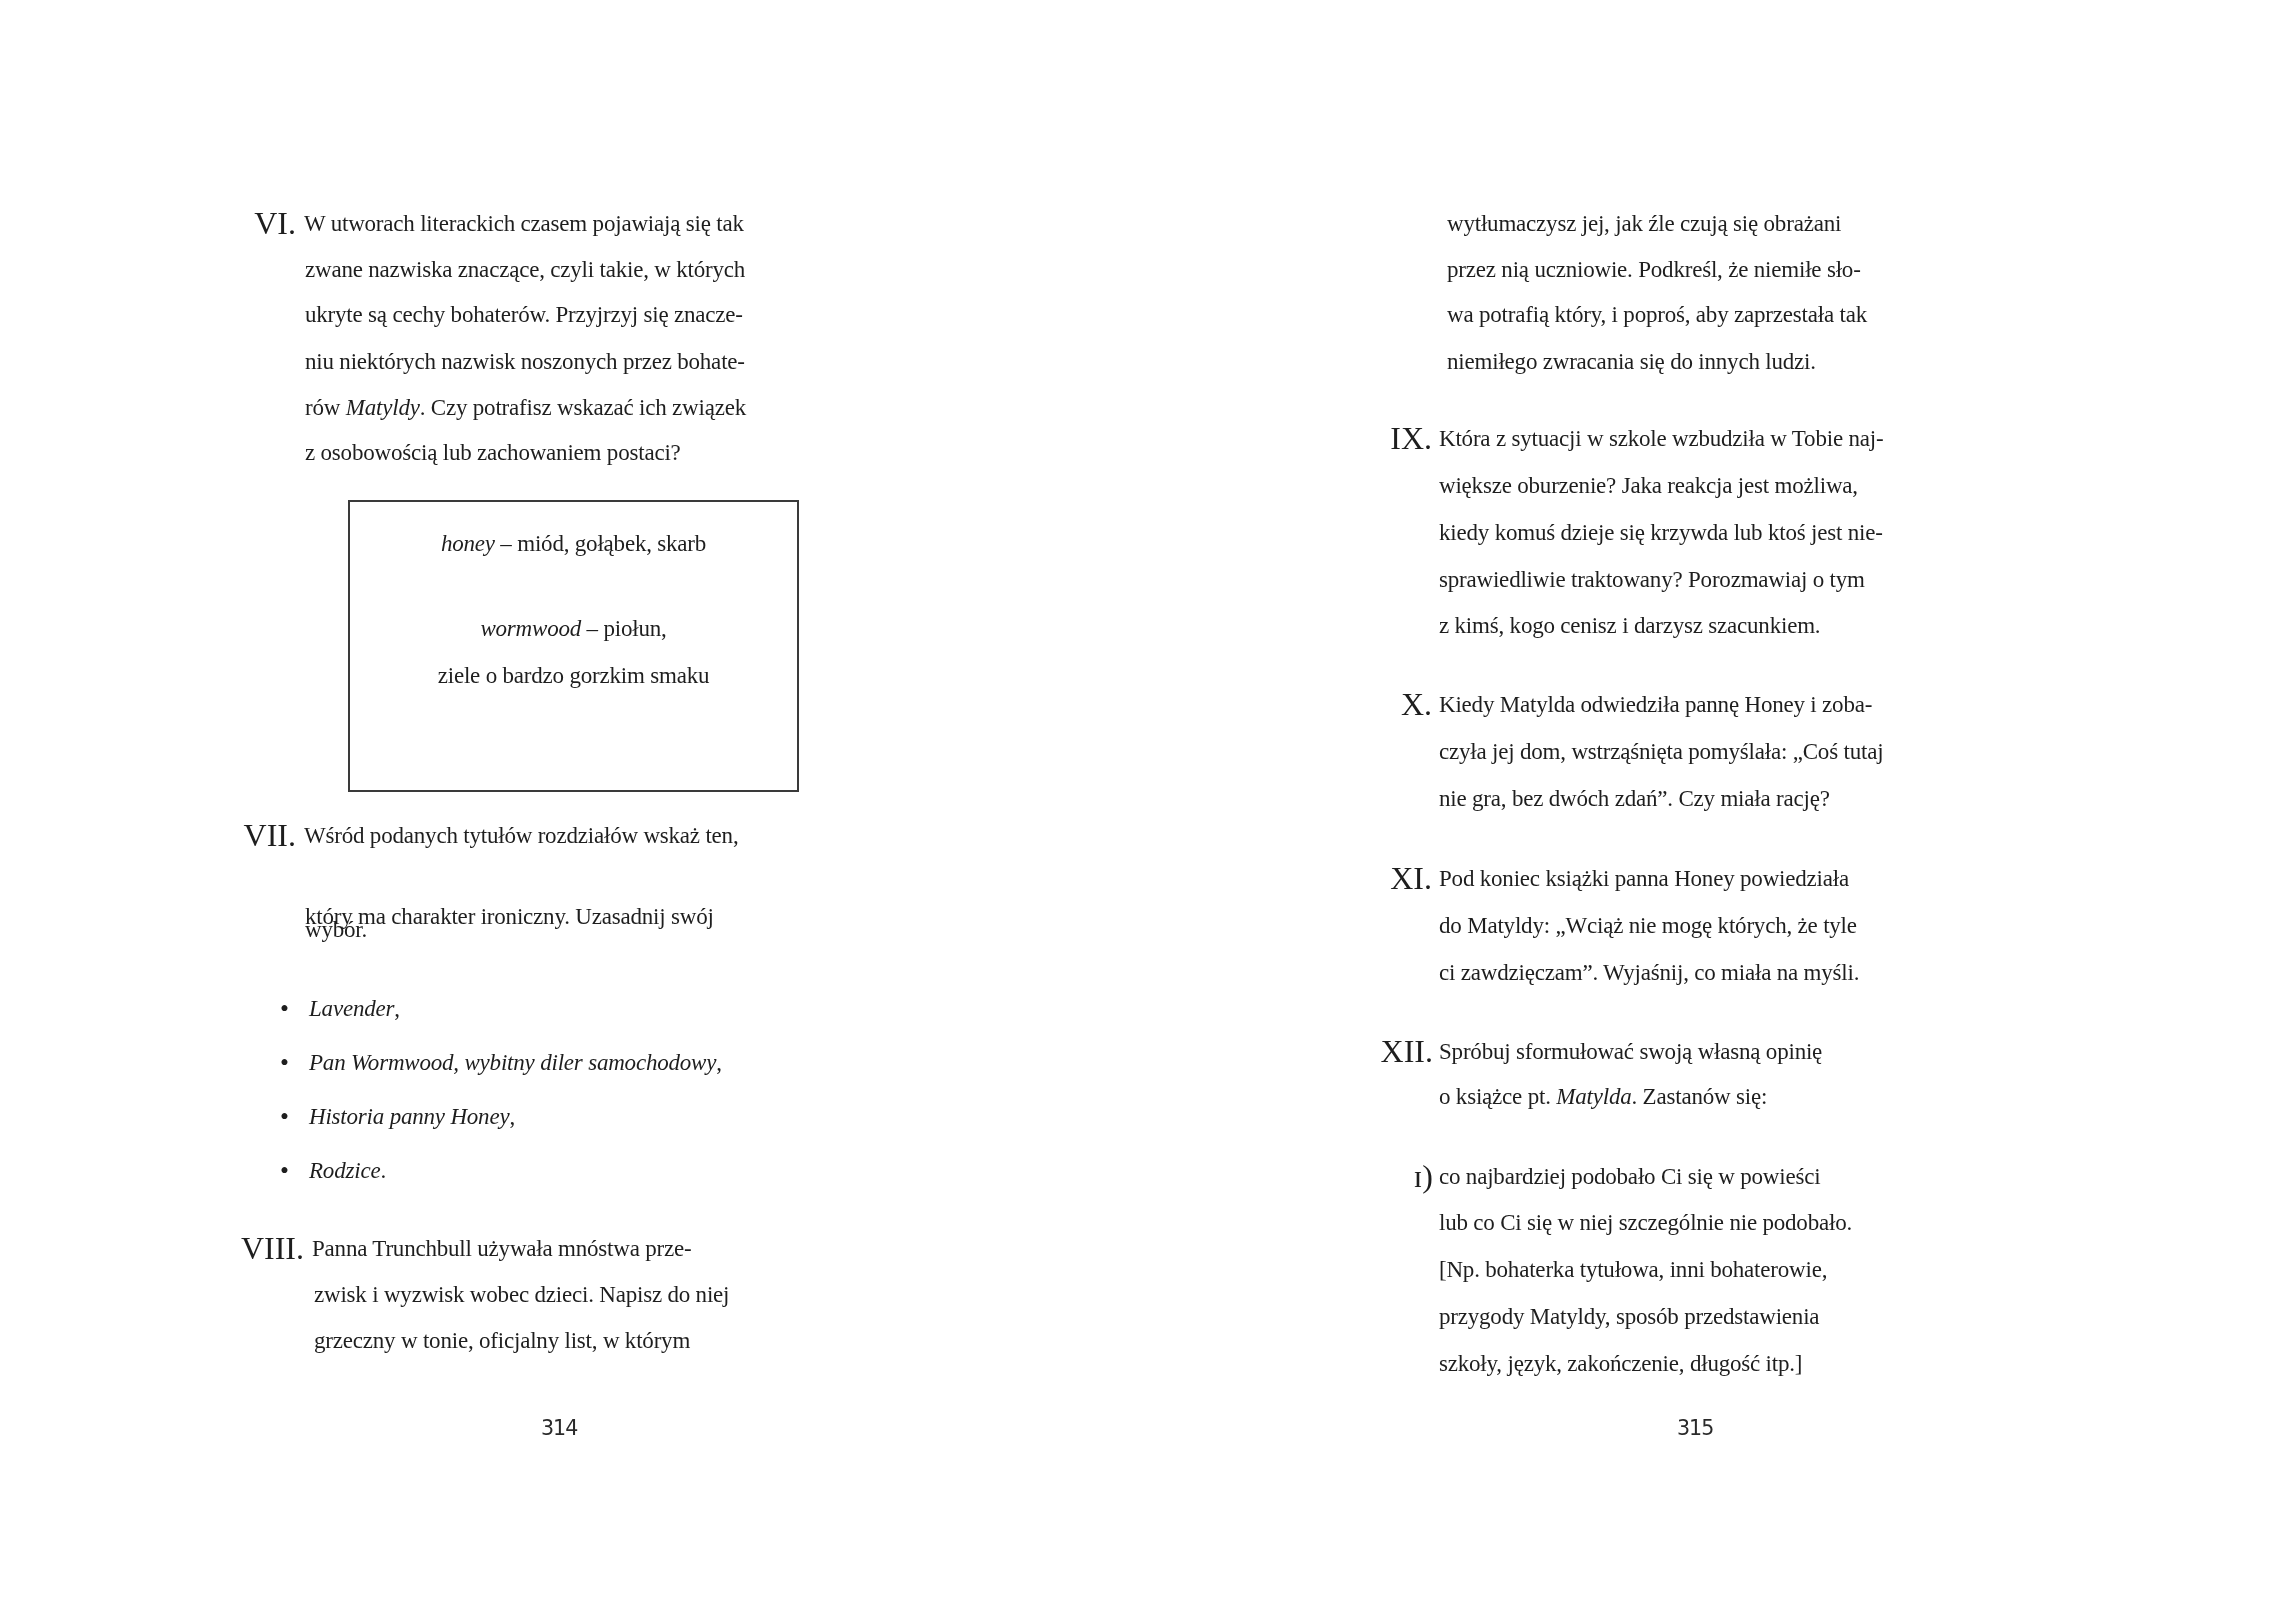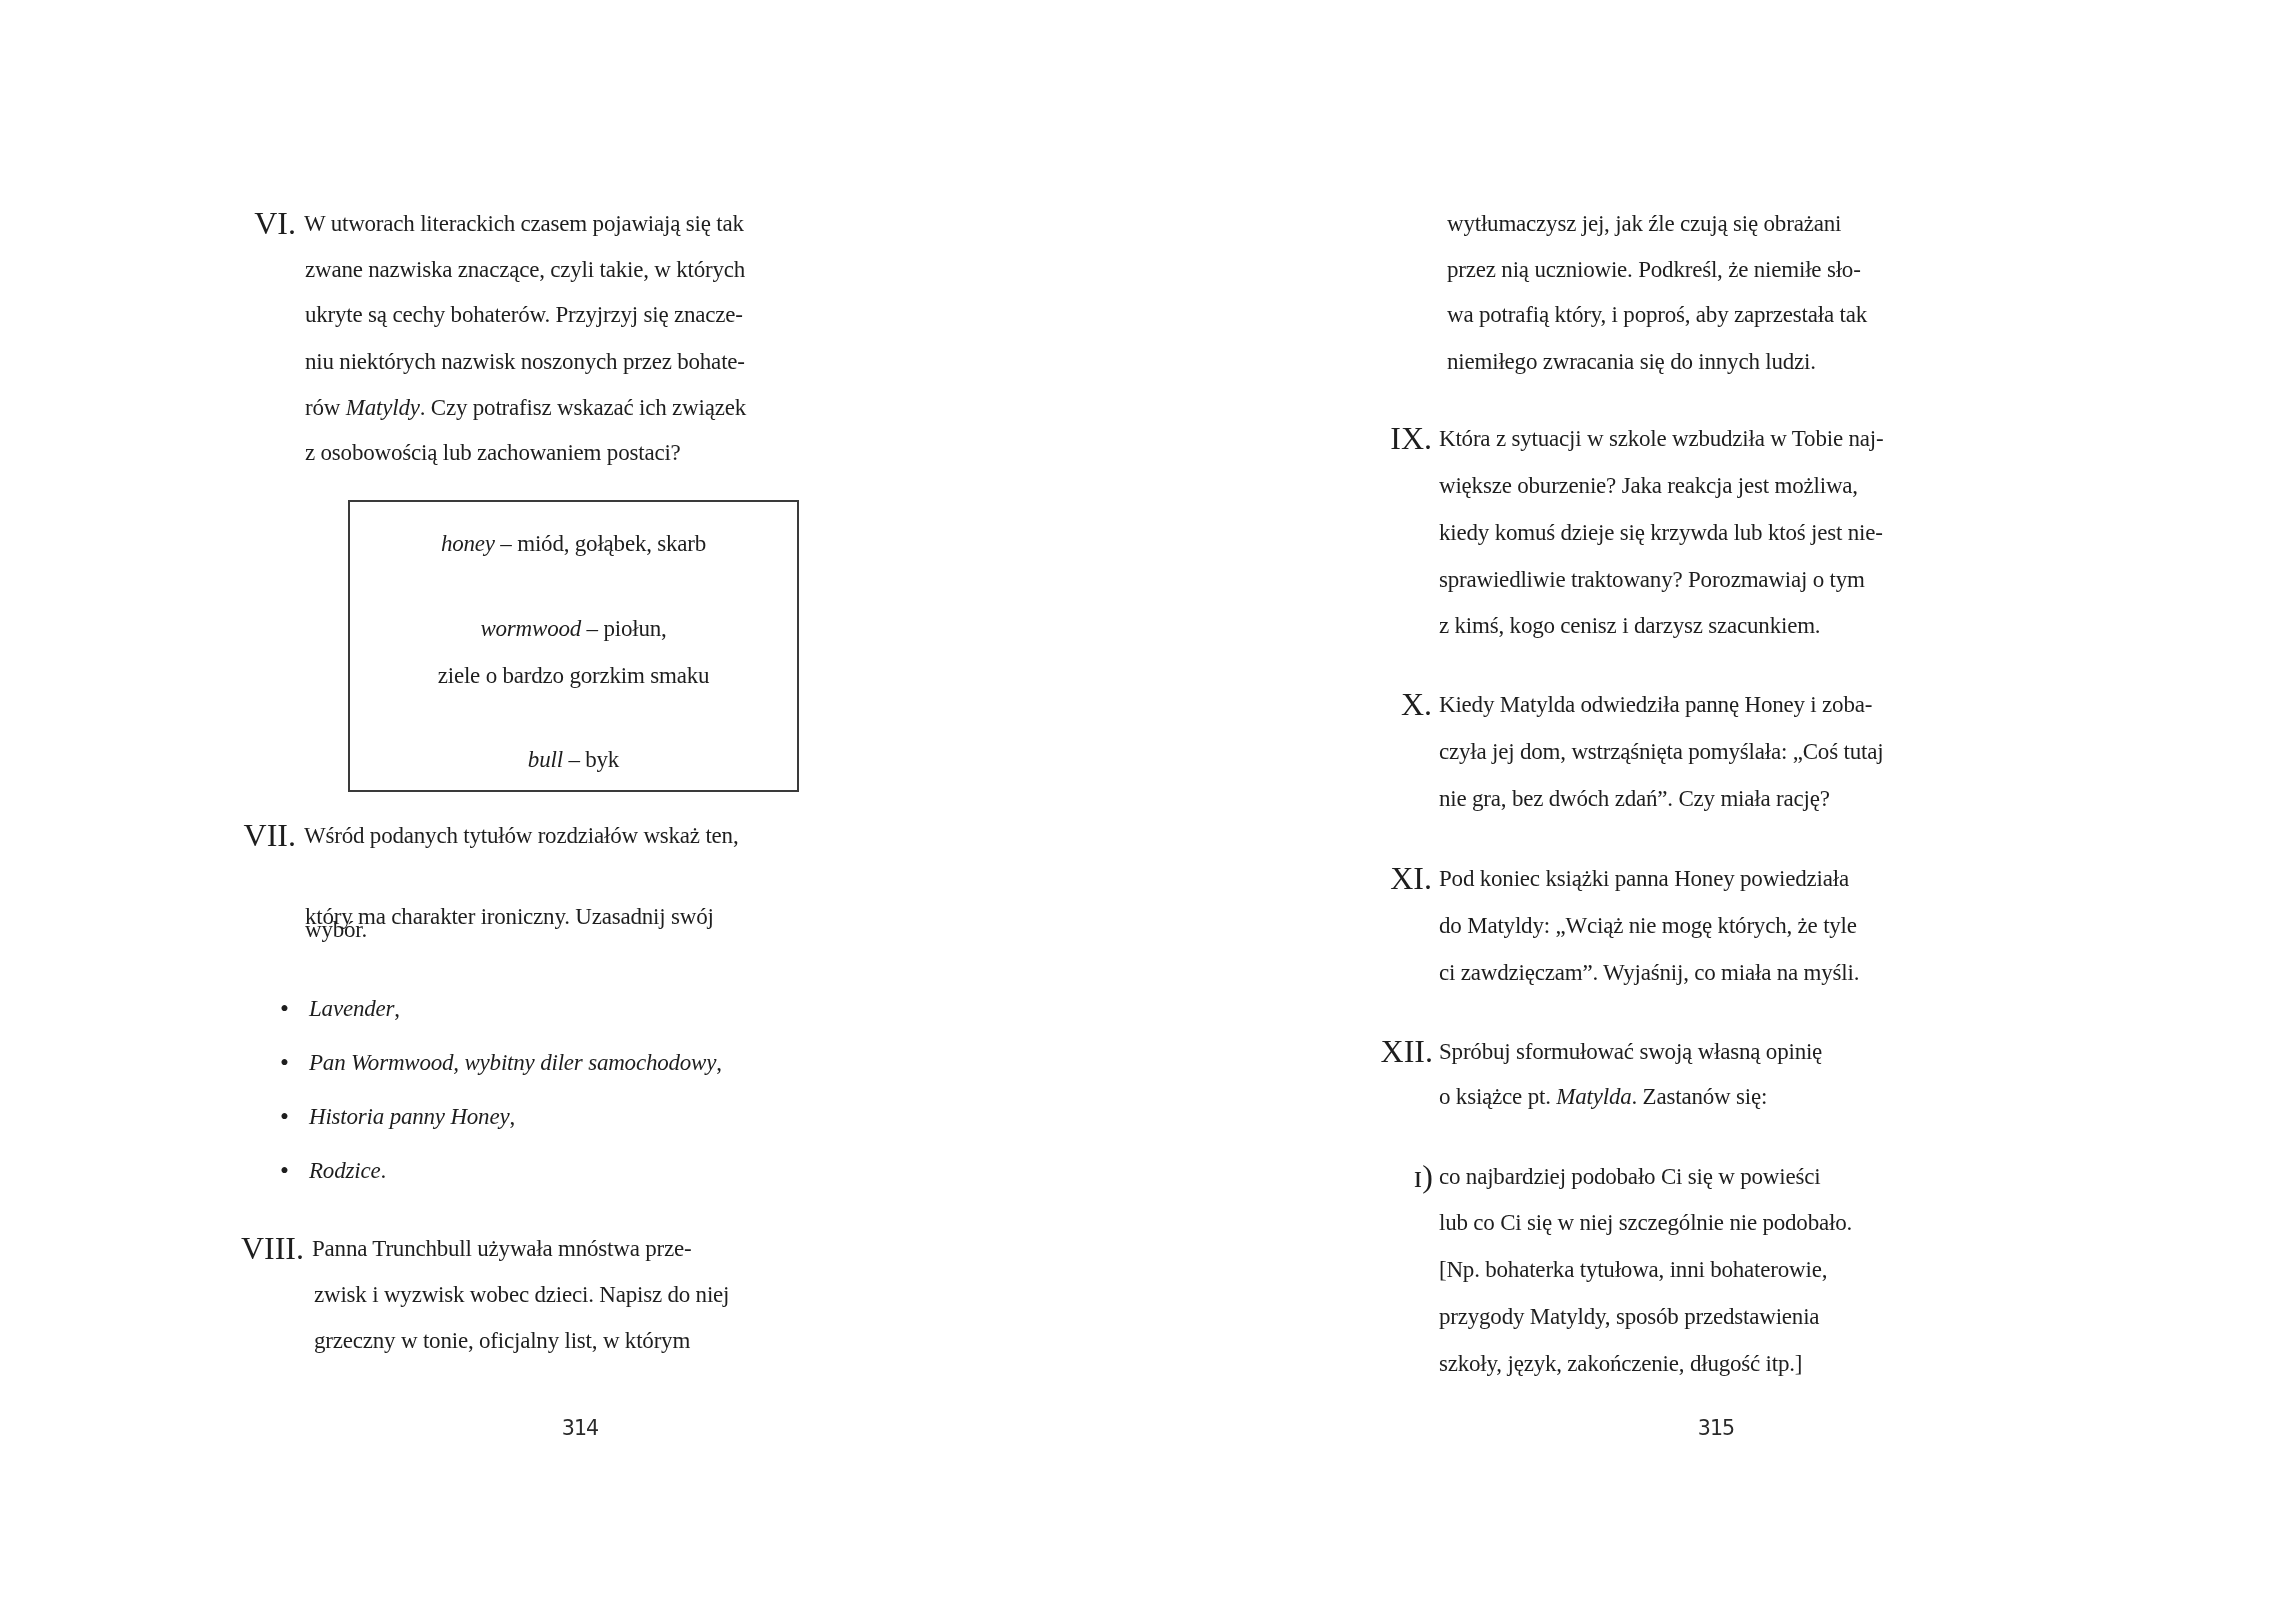--- a/index.html
+++ b/index.html
@@ -7,42 +7,41 @@
          font-family: "Liberation Serif", "DejaVu Serif", serif; color: #1e1e1e; }
   .page { position: absolute; top: 0; height: 1620px; }
   #left-page { left: 0; width: 1146px; }
   #right-page { left: 1146px; width: 1147px; }
   .ln { position: absolute; height: 47px; line-height: 47px; font-size: 23px; white-space: nowrap; letter-spacing: -0.2px; }
   .num { position: absolute; height: 47px; line-height: 47px; font-size: 32px; white-space: nowrap; text-align: right; }
   .it { font-style: italic; }
   .box { position: absolute; left: 348px; top: 500px; width: 451px; height: 292px; border: 2px solid #3a3a3a; box-sizing: border-box; }
   .box .ln { left: 0; width: 100%; text-align: center; }
   .bullet { position: absolute; font-size: 25.5px; height: 47px; line-height: 47px; }
-  .pgnum { position: absolute; font-family: "DejaVu Sans", sans-serif; font-size: 20.6px; color: #2a2a2a; width: 78px; text-align: center; height: 29px; line-height: 29px; letter-spacing: -1px; }
+  .pgnum { position: absolute; font-family: "DejaVu Sans", sans-serif; font-size: 20.6px; color: #2a2a2a; width: 78px; text-align: left; height: 29px; line-height: 29px; letter-spacing: -1px; }
 </style>
 </head>
 <body>
 
 <div class="page" id="left-page">
 
   <div>
     <span class="num" style="left:196px; width:100px; top:200px;">VI.</span>
     <span class="ln" style="left:304px; top:200px;">W utworach literackich czasem pojawiają się tak</span>
     <span class="ln" style="left:305px; top:246px;">zwane nazwiska znaczące, czyli takie, w których</span>
     <span class="ln" style="left:305px; top:291px;">ukryte są cechy bohaterów. Przyjrzyj się znacze-</span>
     <span class="ln" style="left:305px; top:338px;">niu niektórych nazwisk noszonych przez bohate-</span>
     <span class="ln" style="left:305px; top:384px;"><span>rów </span><span class="it">Matyldy</span><span>. Czy potrafisz wskazać ich związek</span></span>
     <span class="ln" style="left:305px; top:429px;">z osobowością lub zachowaniem postaci?</span>
   </div>
 
   <div class="box">
     <span class="ln" style="top:17.6px;"><span class="it">honey</span><span> – miód, gołąbek, skarb</span></span>
     <span class="ln" style="top:103px;"><span class="it">wormwood</span><span> – piołun,</span></span>
     <span class="ln" style="top:150px;">ziele o bardzo gorzkim smaku</span>
-    <span class="ln" style="top:234px;"><span class="it">bull</span><span> – byk</span></span>
   </div>
 
   <div>
     <span class="num" style="left:196px; width:100px; top:812px;">VII.</span>
     <span class="ln" style="left:304px; top:812px;">Wśród podanych tytułów rozdziałów wskaż ten,</span>
     <span class="ln" style="left:305px; top:893px;">który ma charakter ironiczny. Uzasadnij swój</span>
     <span class="ln" style="left:305px; top:906px;">wybór.</span>
 
     <div>
       <div>

